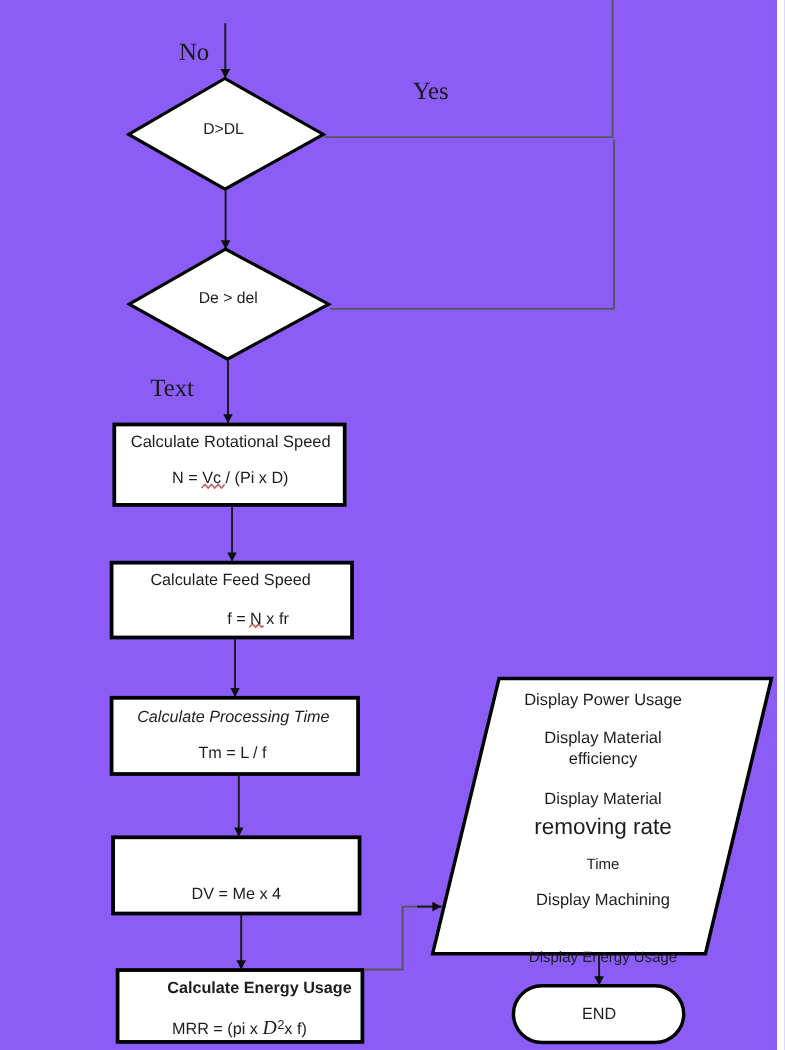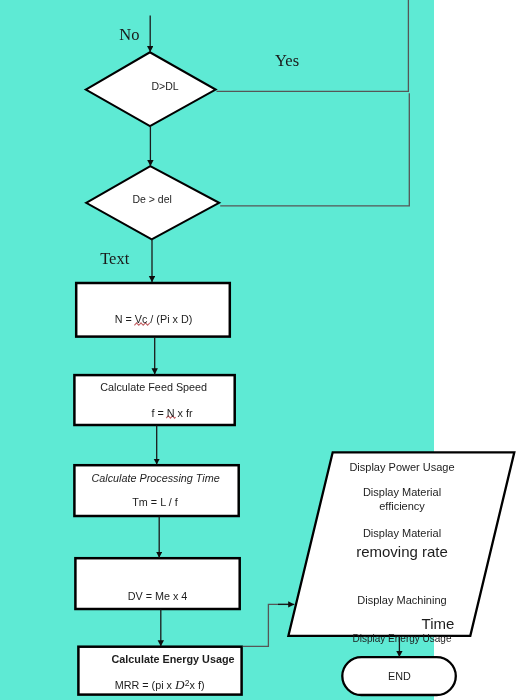--- a/index.html
+++ b/index.html
@@ -1,18 +1,18 @@
 <!DOCTYPE html>
 <html><head>
 <meta charset="utf-8">
 <title>Flowchart</title>
 <style>
   html,body{margin:0;padding:0;background:#ffffff;}
   body{width:523px;height:700px;overflow:hidden;font-family:"Liberation Sans",sans-serif;}
-  #stage{position:relative;width:434px;height:700px;background:#5eead4;-webkit-font-smoothing:antialiased;opacity:0.999;}
+  #stage{position:relative;width:518px;height:700px;background:#8b5cf6;-webkit-font-smoothing:antialiased;opacity:0.999;}
   svg.layer{position:absolute;left:0;top:0;width:523px;height:700px;display:block;}
   .lbl{position:absolute;white-space:nowrap;color:#1d1d1d;-webkit-font-smoothing:antialiased;}
   .serif{font-family:"Liberation Serif",serif;font-size:16.5px;color:#1a1a1a;}
   .sans{font-family:"Liberation Sans",sans-serif;font-size:10.8px;color:#1d1d1d;}
   .ctr{transform:translateX(-50%);text-align:center;}
 </style>
 </head>
 <body>
 
 <div id="stage">
@@ -58,39 +58,40 @@
     <g fill="none" stroke="#c26265" stroke-width="1.1">
       <path d="M134.4,325.3 L136.6,322.9 L138.8,325.3 L141,322.9 L143.2,325.3 L145.4,322.9 L147.6,325.3 L149.8,322.9"></path>
       <path d="M166.2,418.2 L168.3,415.9 L170.4,418.2 L172.5,415.9 L174.6,418.2 L175.6,417.1"></path>
     </g>
   </svg>
 
   <div class="lbl serif" style="left:119.3px;top:24.6px;">No</div>
   <div class="lbl serif" style="left:275.1px;top:51.2px;">Yes</div>
   <div class="lbl serif" style="left:100.2px;top:248.8px;">Text</div>
 
-  <div class="lbl sans ctr" style="left:165px;top:79.6px;font-size:10.5px;text-align:center;">D&gt;DL</div>
+  <div class="lbl sans ctr" style="left:149px;top:79.6px;font-size:10.5px;text-align:center;">D&gt;DL</div>
   <div class="lbl sans ctr" style="left:152.2px;top:192.6px;font-size:10.5px;">De &gt; del</div>
 
+  <div class="lbl sans ctr" style="left:153.8px;top:288.5px;font-size:11px;">Calculate Rotational Speed</div>
   <div class="lbl sans ctr" style="left:153.5px;top:313.1px;"><span>N = </span><span class="misspell">Vc</span><span> / (Pi x D)</span></div>
 
   <div class="lbl sans ctr" style="left:153.7px;top:381.3px;">Calculate Feed Speed</div>
   <div class="lbl sans ctr" style="left:154px;top:406.6px;margin-left:18px;"><span>f = N x </span><span class="misspell">fr</span></div>
 
   <div class="lbl sans ctr" style="left:155.6px;top:471.5px;font-style:italic;">Calculate Processing Time</div>
   <div class="lbl sans ctr" style="left:155px;top:496.4px;">Tm = L / f</div>
 
   <div class="lbl sans ctr" style="left:157.5px;top:590.4px;">DV = Me x 4</div>
 
   <div class="lbl sans ctr" style="left:173px;top:652.5px;font-weight:bold;">Calculate Energy Usage</div>
   <div class="lbl sans ctr" style="left:159.6px;top:677.4px;"><span>MRR = (pi x </span><span style="font-style:italic;font-family:'Liberation Serif',serif;font-size:13.2px;">D</span><sup style="font-size:8.6px;vertical-align:3.9px;font-family:'Liberation Sans',sans-serif;margin-left:0.3px;">2</sup><span>x f)</span></div>
 
   <div class="lbl sans ctr" style="font-size:11px;left:402px;top:460.6px;">Display Power Usage</div>
   <div class="lbl sans ctr" style="font-size:11px;left:402px;top:485.8px;">Display Material</div>
   <div class="lbl sans ctr" style="font-size:11px;left:402px;top:499.8px;">efficiency</div>
   <div class="lbl sans ctr" style="font-size:11px;left:402px;top:526.8px;">Display Material</div>
   <div class="lbl sans ctr" style="font-size:15px;left:402px;top:542.8px;">removing rate</div>
   <div class="lbl sans ctr" style="font-size:11px;left:402px;top:566.9px;margin-top:27px;">Display Machining</div>
-  <div class="lbl sans ctr" style="font-size:15px;left:402px;top:615px;margin-left:36px;">Time</div>
+  <div class="lbl sans ctr" style="font-size:10px;left:402px;top:571px;">Time</div>
   <div class="lbl sans ctr" style="font-size:10px;left:402px;top:633px;">Display Energy Usage</div>
 
   <div class="lbl sans ctr" style="left:399.4px;top:670px;">END</div>
 </div>
 
 </body></html>

